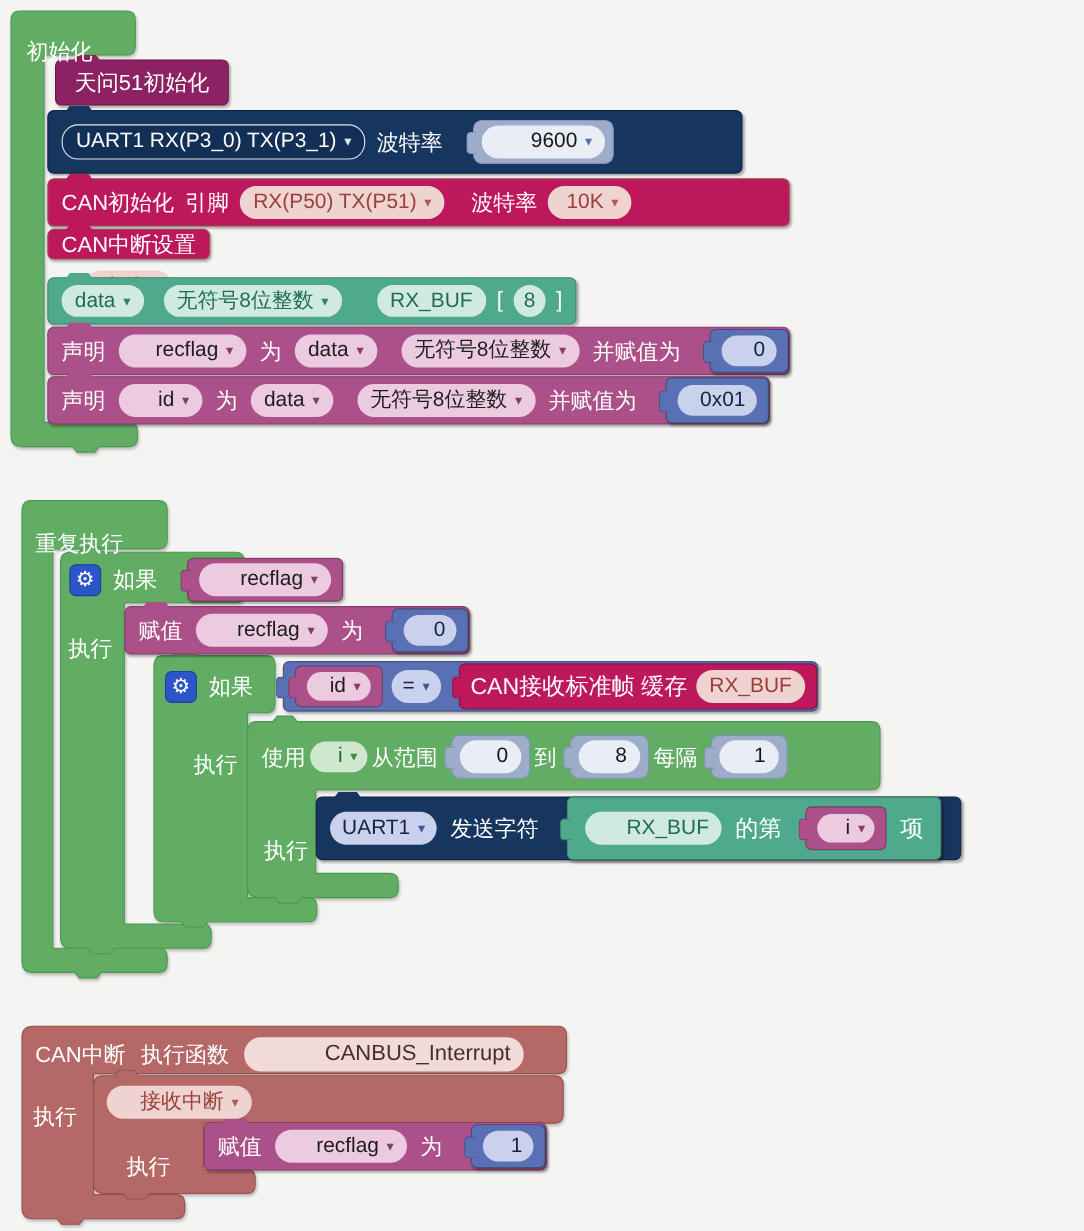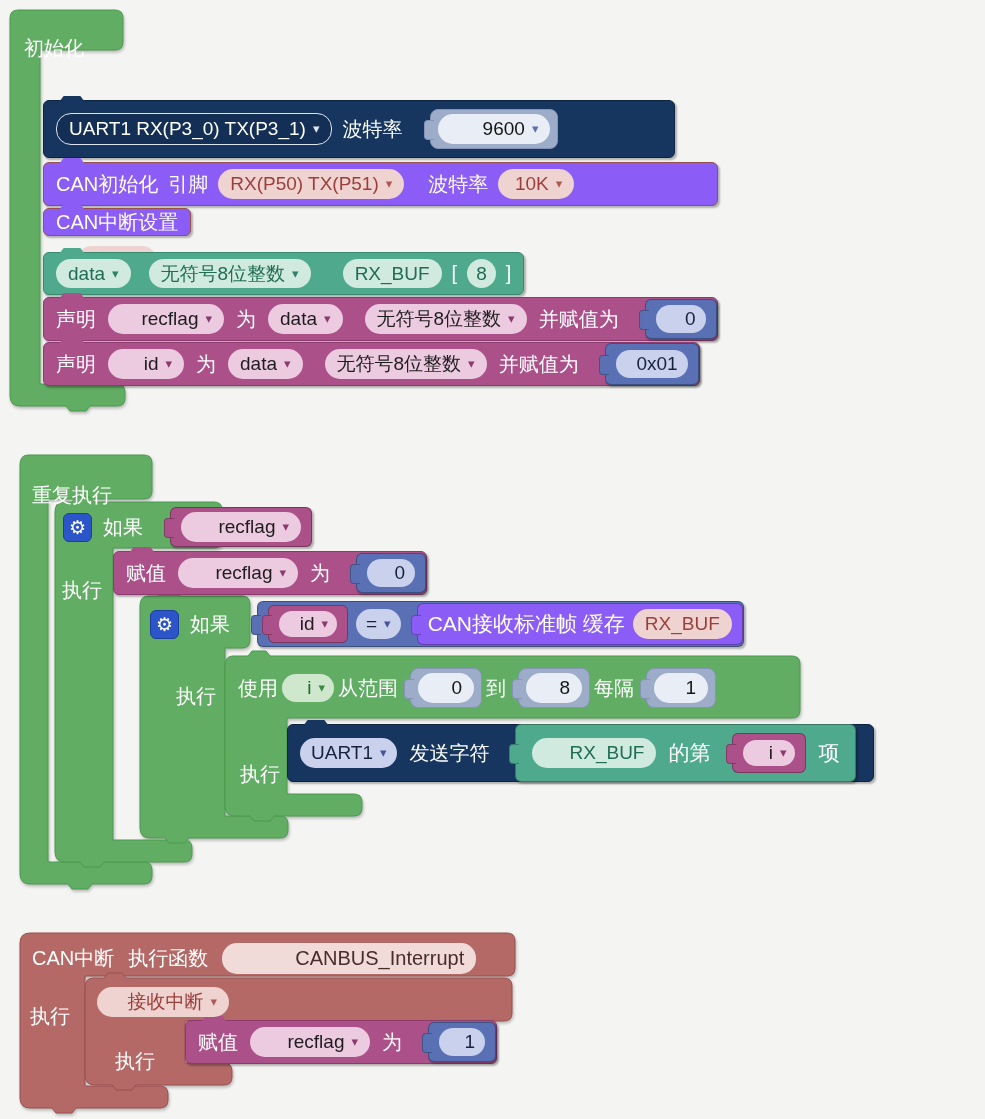--- a/index.html
+++ b/index.html
@@ -26,21 +26,21 @@
     background:inherit;clip-path:polygon(0 100%,18% 0,82% 0,100% 100%);
   }
   
   .notch{position:relative;}
   .notch::after{
     content:"";position:absolute;left:-7px;top:calc(50% - 9px);width:9px;height:18px;
     background:inherit;border-radius:4px 0 0 4px;border:1px solid rgba(0,0,0,.25);border-right:none;
   }
   .c-purple{background:#8c2263;border-color:#6b1549;}
   .c-navy{background:#17365f;border-color:#0d2342;}
-  .c-red{background:#8b5cf6;border-color:#96504e;}
+  .c-red{background:#be185d;border-color:#96504e;}
   .c-teal{background:#4fa98d;border-color:#398971;}
   .c-magenta{background:#ab5089;border-color:#8a3a6d;}
   .c-blue{background:#5a70b5;border-color:#46549c;}
 
   .pill{
     display:inline-flex;align-items:center;justify-content:flex-end;gap:7px;
     border-radius:15px;padding:2px 12px;font-size:19px;line-height:1.35;white-space:nowrap;
   }
   .p-pink{background:#eccae0;color:#1d1d1d;}
   .p-pink .arr{color:#8a3a6d;}
@@ -88,20 +88,23 @@
     <path fill="#61ad64" stroke="#4a9a4f" d="M28,455 H144 Q152,455 152,463 V491 Q152,499 144,499 H48 V862 H144 Q152,862 152,870 V876 Q152,884 144,884 H92 L88,889 H72 L68,884 H30 Q20,884 20,874 V465 Q20,455 28,455 Z"></path>
     <path fill="#61ad64" stroke="#4a9a4f" d="M63,502 H72 L76,497 H90 L94,502 H214 Q222,502 222,510 V540 Q222,548 214,548 H113 V840 H184 Q192,840 192,848 V854 Q192,862 184,862 H104 L100,867 H84 L80,862 H65 Q55,862 55,852 V512 Q55,502 63,502 Z"></path>
     <path fill="#61ad64" stroke="#4a9a4f" d="M148,596 H158 L162,591 H176 L180,596 H242 Q250,596 250,604 V640 Q250,648 242,648 H225 V816 H280 Q288,816 288,824 V830 Q288,838 280,838 H189 L185,843 H169 L165,838 H150 Q140,838 140,828 V606 Q140,596 148,596 Z"></path>
     <path fill="#61ad64" stroke="#4a9a4f" d="M233,656 H248 L252,651 H266 L270,656 H792 Q800,656 800,664 V710 Q800,718 792,718 H287 V794 H354 Q362,794 362,802 V808 Q362,816 354,816 H274 L270,821 H254 L250,816 H235 Q225,816 225,806 V666 Q225,656 233,656 Z"></path>
     <path fill="#b56967" stroke="#96504e" d="M30,933 H507 Q515,933 515,941 V968 Q515,976 507,976 H85 V1086 H160 Q168,1086 168,1094 V1100 Q168,1108 160,1108 H76 L72,1113 H56 L52,1108 H30 Q20,1108 20,1098 V943 Q20,933 30,933 Z"></path>
     <path fill="#b56967" stroke="#96504e" d="M93,978 H104 L108,973 H122 L126,978 H504 Q512,978 512,986 V1013 Q512,1021 504,1021 H185 V1063 H224 Q232,1063 232,1071 V1077 Q232,1085 224,1085 H136 L132,1090 H116 L112,1085 H95 Q85,1085 85,1075 V988 Q85,978 93,978 Z"></path>
   </svg>
 
   <span class="lbl" style="left:24px;top:17px;">初始化</span>
 
+  <div class="blk c-purple bump" style="left:50px;top:54px;height:42px;padding:0 17px;">
+    <span class="txt">天问51初始化</span>
+  </div>
 
   <div class="blk c-navy bump" style="left:43px;top:100px;width:632px;height:58px;">
     <span class="pill p-navy-dark">
       <span>UART1 RX(P3_0) TX(P3_1)</span>
       <span class="arr">▾</span>
     </span>
     <span class="txt">波特率</span>
     <span class="shadow-blk" style="margin-left:18px;">
       <span class="pill p-white" style="min-width:88px;">
         <span>9600</span>

